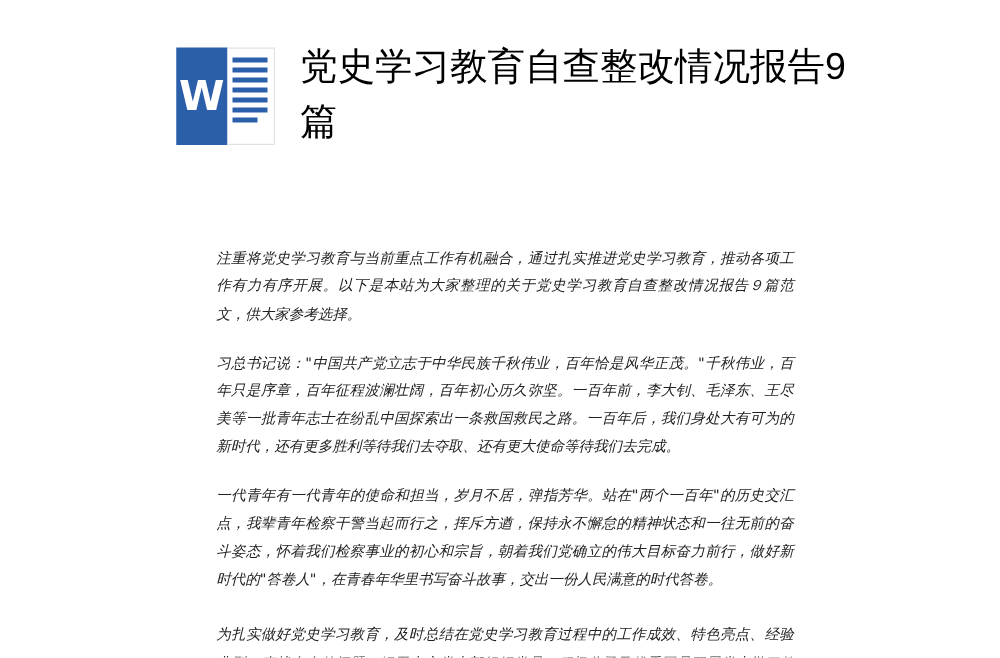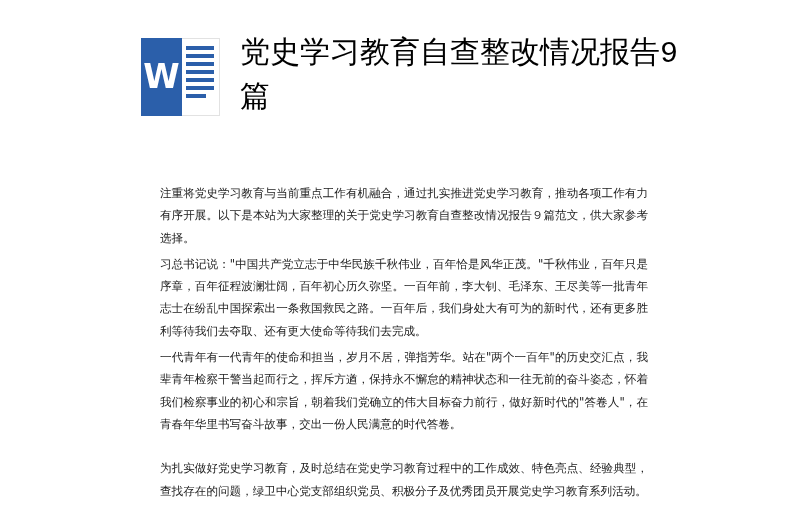--- a/index.html
+++ b/index.html
@@ -78,38 +78,39 @@
   .word-icon .line.full { width: 100%; }
 
   .doc-title {
     position: absolute;
     left: 240px;
     top: 32px;
     width: 450px;
     font-size: 30px;
     line-height: 44px;
     color: #000000;
-    font-family: Liberation Mono, monospace;
+    font-family: Liberation Sans, sans-serif;
     letter-spacing: 0px;
     font-weight: normal;
   }
   
   .doc-body {
     position: absolute;
     left: 156px;
     top: 178px;
     width: 496px;
     font-size: 11.6px;
     line-height: 22.3px;
     color: #222222;
     font-family: "DejaVu Sans", "Liberation Sans", sans-serif;
     text-align: justify;
   }
   .doc-body p {
-    margin: 4px;
+    margin: 17px;
+    font-style: italic;
   }
   .doc-body p.gap {
     margin-top: 22px;
   }
 </style>
 </head>
 <body>
 
 <div class="page">
 

